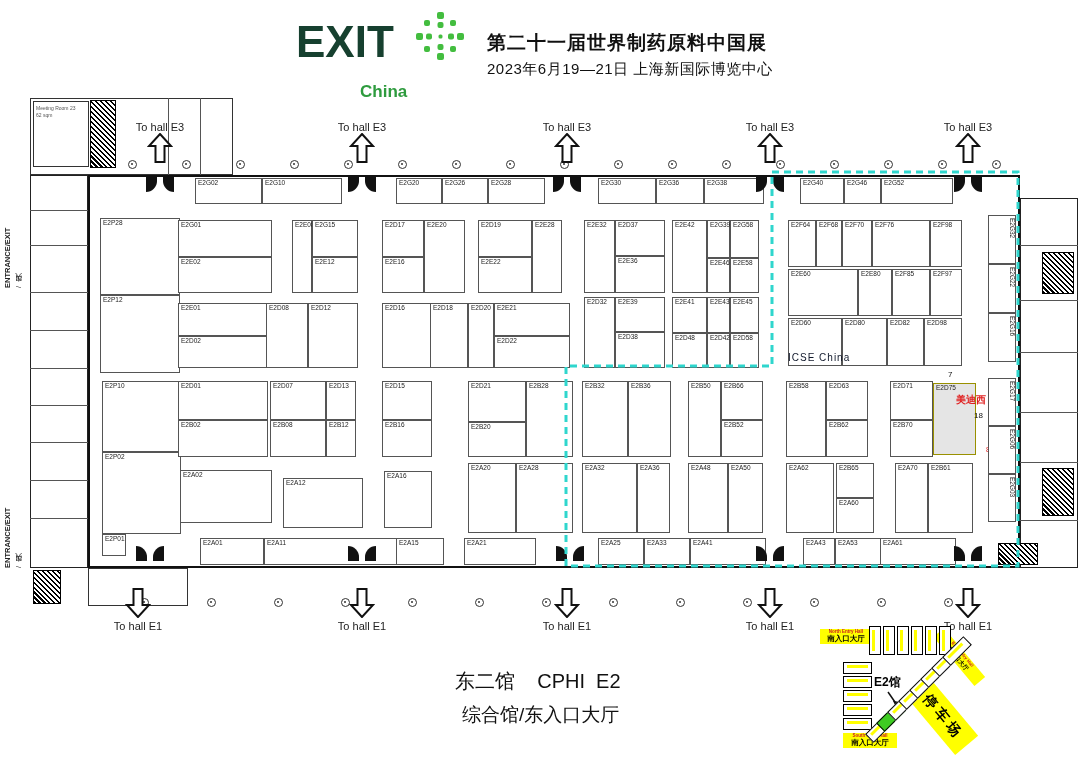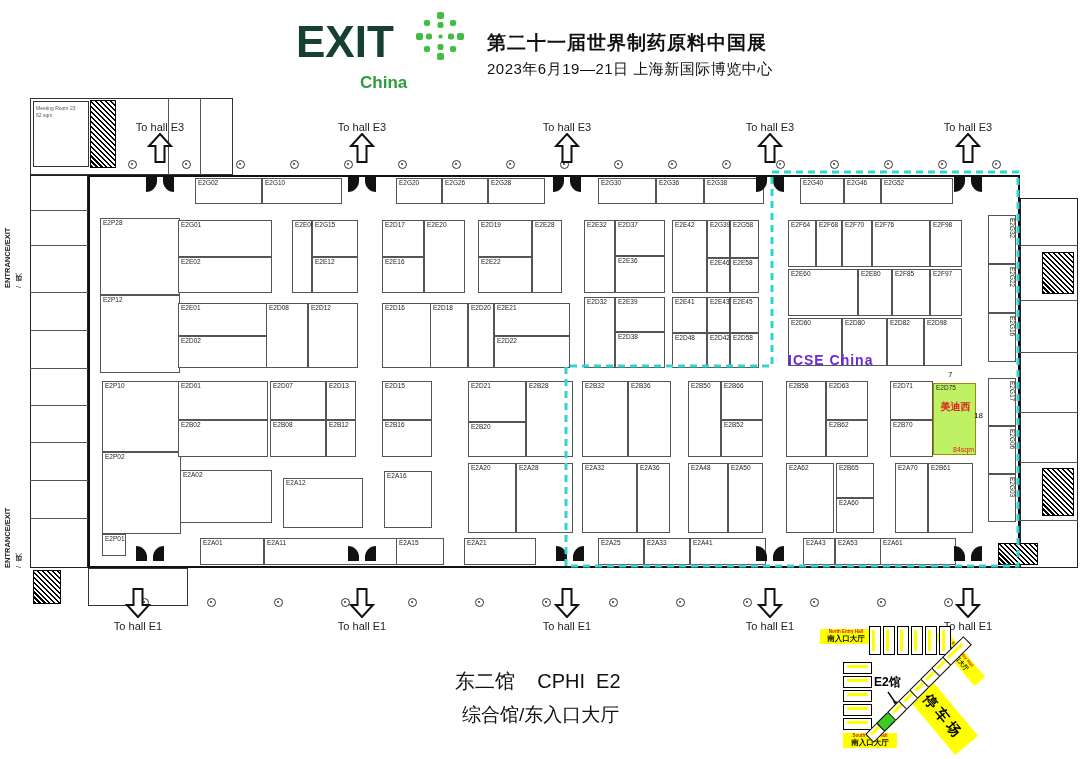--- a/index.html
+++ b/index.html
@@ -1,47 +1,47 @@
 <!DOCTYPE html>
 <html><head>
 <meta charset="utf-8">
 <style>
   html,body{margin:0;padding:0;background:#fff;}
   #page{position:relative;width:1080px;height:759px;background:#fff;overflow:hidden;
         font-family:"Liberation Sans","DejaVu Sans",sans-serif;color:#111;}
   
   #logo{position:absolute;left:296px;top:20px;width:150px;height:72px;}
   #logo .cphi{position:absolute;left:0;top:0;font-size:44px;font-weight:800;color:#16402f;letter-spacing:0px;line-height:1;}
-  #logo .china{position:absolute;left:64px;top:53px;font-size:17px;font-weight:700;color:#2e9b3e;}
+  #logo .china{position:absolute;left:64px;top:62px;font-size:17px;font-weight:700;color:#2e9b3e;}
   #logo svg{position:absolute;left:118px;top:-10px;}
   .title1{position:absolute;left:487px;top:30px;font-size:19px;font-weight:700;letter-spacing:1px;}
   .title2{position:absolute;left:487px;top:60px;font-size:15px;letter-spacing:0.5px;}
   
   .wall{position:absolute;border:2px solid #111;box-sizing:border-box;background:#fff;}
   .thin{position:absolute;border:1px solid #333;box-sizing:border-box;background:#fff;}
   .hline{position:absolute;height:1px;background:#555;}
   .vline{position:absolute;width:1px;background:#555;}
   .hatch{position:absolute;border:1px solid #000;box-sizing:border-box;
          background:repeating-linear-gradient(45deg,#000 0 1.5px,#fff 1.5px 3.5px);}
   .booth{position:absolute;border:1px solid #555;box-sizing:border-box;background:#fff;
          font-size:6.5px;color:#222;padding:1px 0 0 2px;line-height:1;white-space:nowrap;overflow:visible;}
   .booth.v{writing-mode:vertical-rl;padding:2px 0 0 1px;}
-  .booth.y{background:#bef264;border-color:#999000;display:flex;flex-direction:column;}
+  .booth.y{background:#e5e5e5;border-color:#999000;display:flex;flex-direction:row;}
   .booth.y .comp{color:#e02020;font-weight:700;font-size:10px;margin:10px auto 0;}
   .booth.y .area{color:#e02020;font-size:7px;margin:auto 1px 1px auto;}
   .door{position:absolute;width:11px;height:15px;background:#111;}
   .door.l{border-radius:0 0 11px 0;}
   .door.r{border-radius:0 0 0 11px;}
   .door.up.l{border-radius:0 11px 0 0;}
   .door.up.r{border-radius:11px 0 0 0;}
   .mk{position:absolute;width:7px;height:7px;border:1px solid #333;border-radius:50%;}
   .mk:after{content:'';position:absolute;left:2px;top:2px;width:2px;height:2px;background:#333;border-radius:50%;}
   .arrowgrp{position:absolute;width:60px;text-align:center;font-size:11px;color:#222;}
   .ann{position:absolute;font-size:8px;color:#111;}
-  #icse{position:absolute;font-size:14px;font-weight:700;color:#6d28d9;letter-spacing:1px;}
+  #icse{position:absolute;font-size:10px;font-weight:400;color:#0f172a;letter-spacing:1px;}
   .ent{position:absolute;left:3px;width:24px;height:100px;display:flex;}
   .ent span{writing-mode:vertical-rl;transform:rotate(180deg);font-size:7.5px;font-weight:700;color:#222;line-height:1.4;}
   .ent span.cn{font-size:7px;font-weight:400;}
   
   #hallE2{position:absolute;left:28px;top:624px;font-size:42px;font-weight:500;color:#000;}
   #f1{position:absolute;left:455px;top:668px;font-size:20px;font-weight:500;white-space:pre;}
   #f2{position:absolute;left:462px;top:702px;font-size:19px;font-weight:500;}
   
   .mmhall{position:absolute;border:1px solid #000;background:#fff;box-sizing:border-box;}
   .mmhall .stripe{position:absolute;background:#ffff00;}

